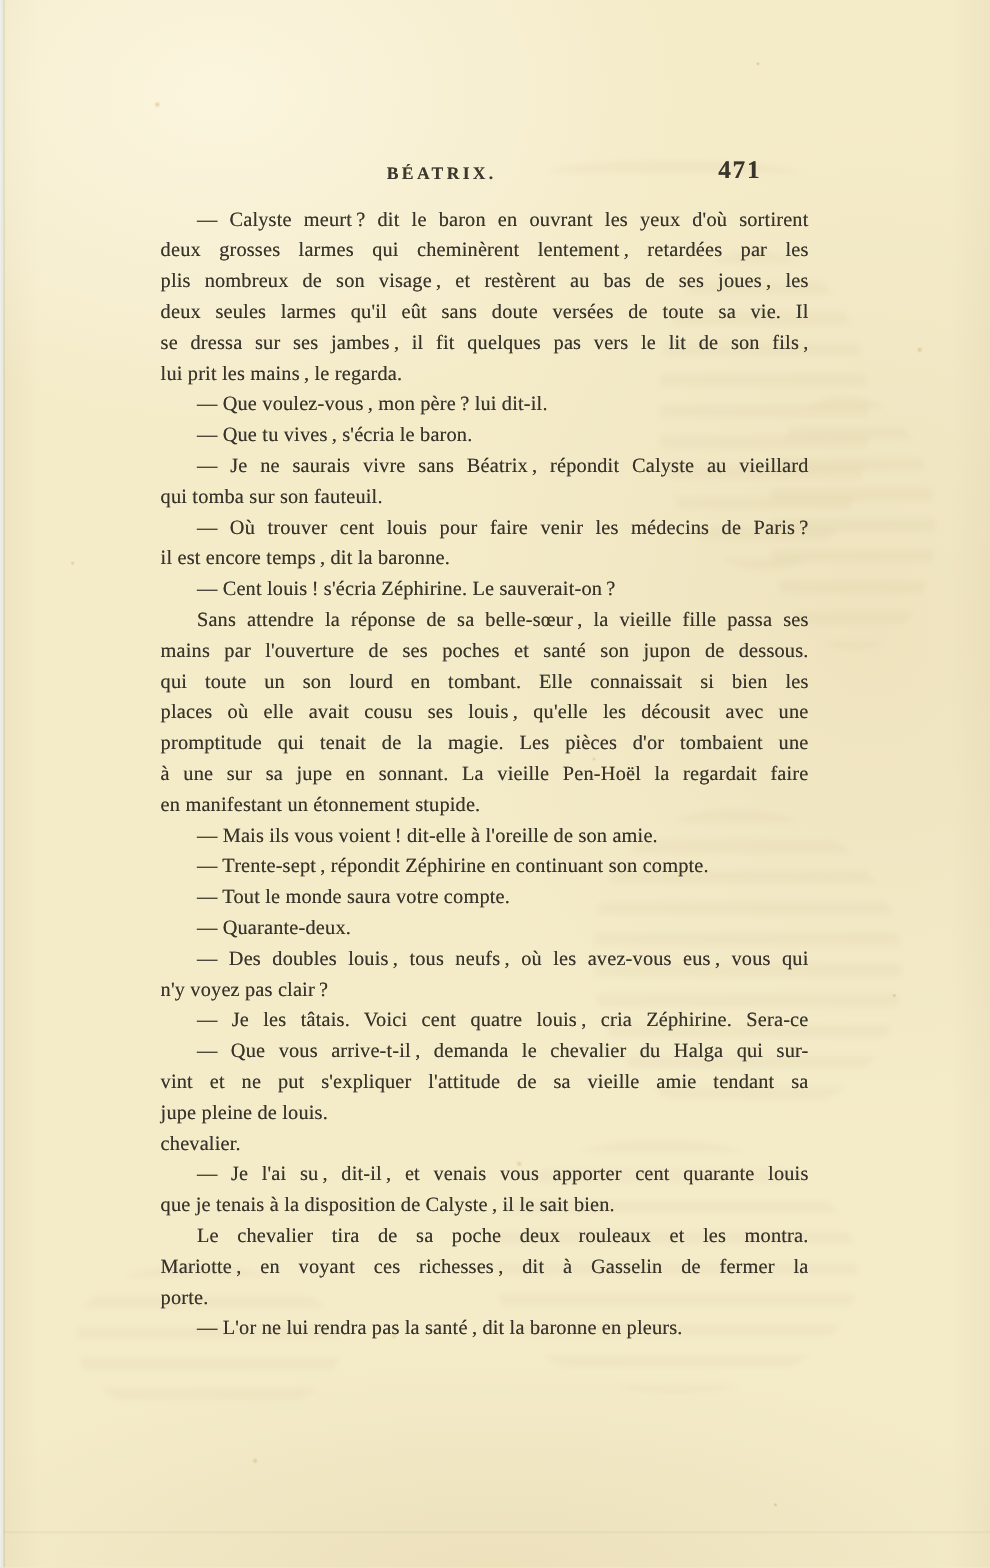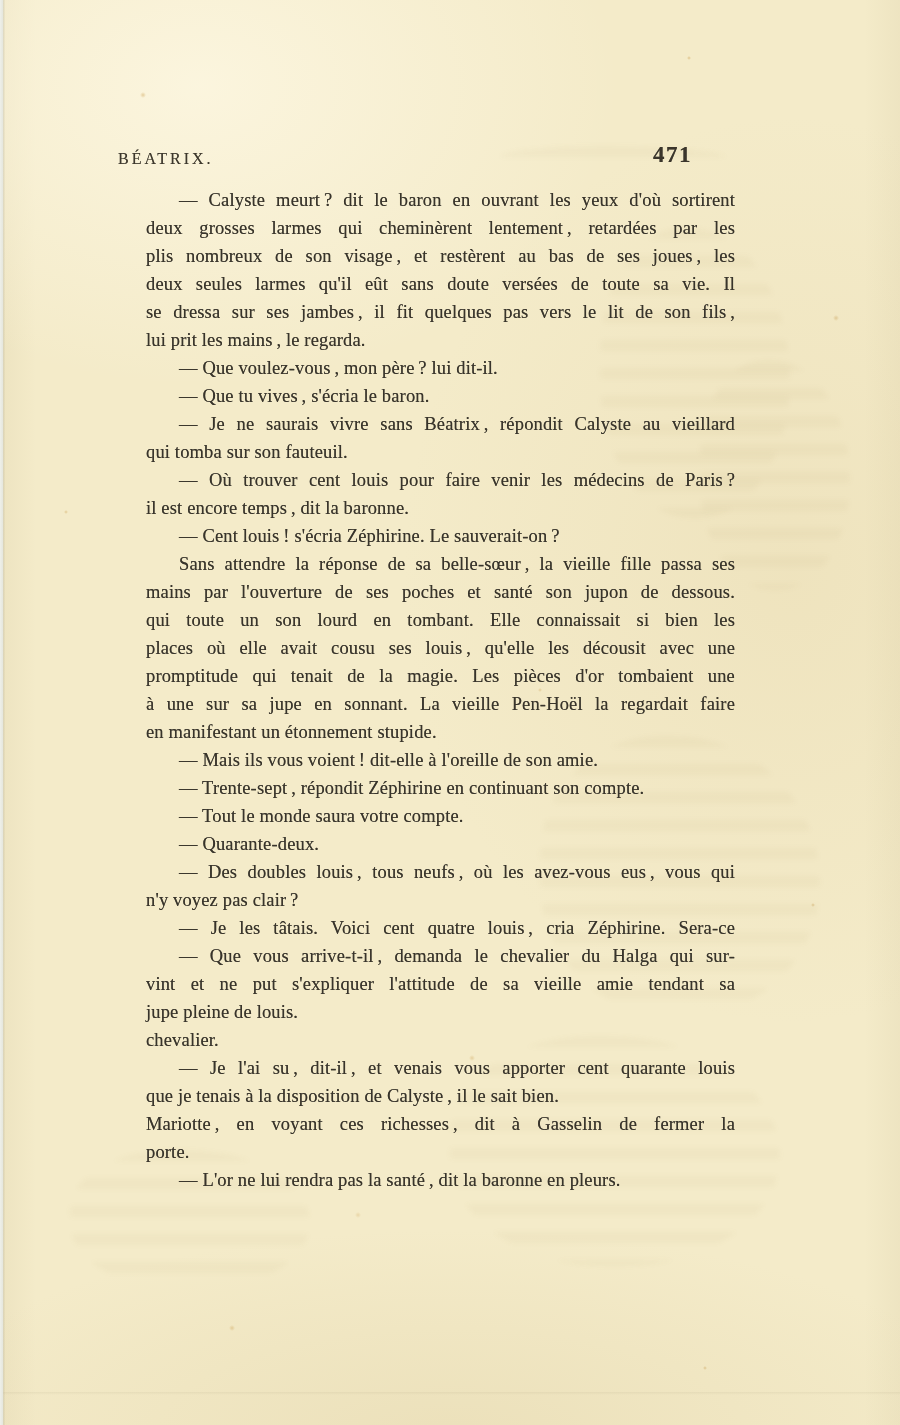--- a/index.html
+++ b/index.html
@@ -64,22 +64,23 @@
     top: 150px;
     width: 589px;
     height: 30px;
     z-index: 4;
   }
   .running-title {
     position: absolute;
     left: 0;
     right: 22px;
     top: 0;
+    text-align: center;
     font-size: 16px;
-    font-weight: normal;
+    font-weight: bold;
     letter-spacing: 3px;
     color: #3d382d;
     text-shadow: 0 0 0.4px rgba(61,56,45,0.6);
   }
   .page-number {
     position: absolute;
     right: 15px;
     top: -8px;
     font-size: 23px;
     font-weight: bold;
@@ -179,17 +180,18 @@
       <div class="line first last">— Quarante-deux.</div>
       <div class="line first">— Des doubles louis , tous neufs , où les avez-vous eus , vous qui</div>
       <div class="line last">n'y voyez pas clair ?</div>
       <div class="line first">— Je les tâtais. Voici cent quatre louis , cria Zéphirine. Sera-ce</div>
       <div class="line first">— Que vous arrive-t-il , demanda le chevalier du Halga qui sur-</div>
       <div class="line">vint et ne put s'expliquer l'attitude de sa vieille amie tendant sa</div>
       <div class="line last">jupe pleine de louis.</div>
       <div class="line last">chevalier.</div>
       <div class="line first">— Je l'ai su , dit-il , et venais vous apporter cent quarante louis</div>
       <div class="line last">que je tenais à la disposition de Calyste , il le sait bien.</div>
+      <div class="line first">Le chevalier tira de sa poche deux rouleaux et les montra.</div>
       <div class="line">Mariotte , en voyant ces richesses , dit à Gasselin de fermer la</div>
       <div class="line last">porte.</div>
       <div class="line first last">— L'or ne lui rendra pas la santé , dit la baronne en pleurs.</div>
     </div>
 </div>
 
 </body></html>

